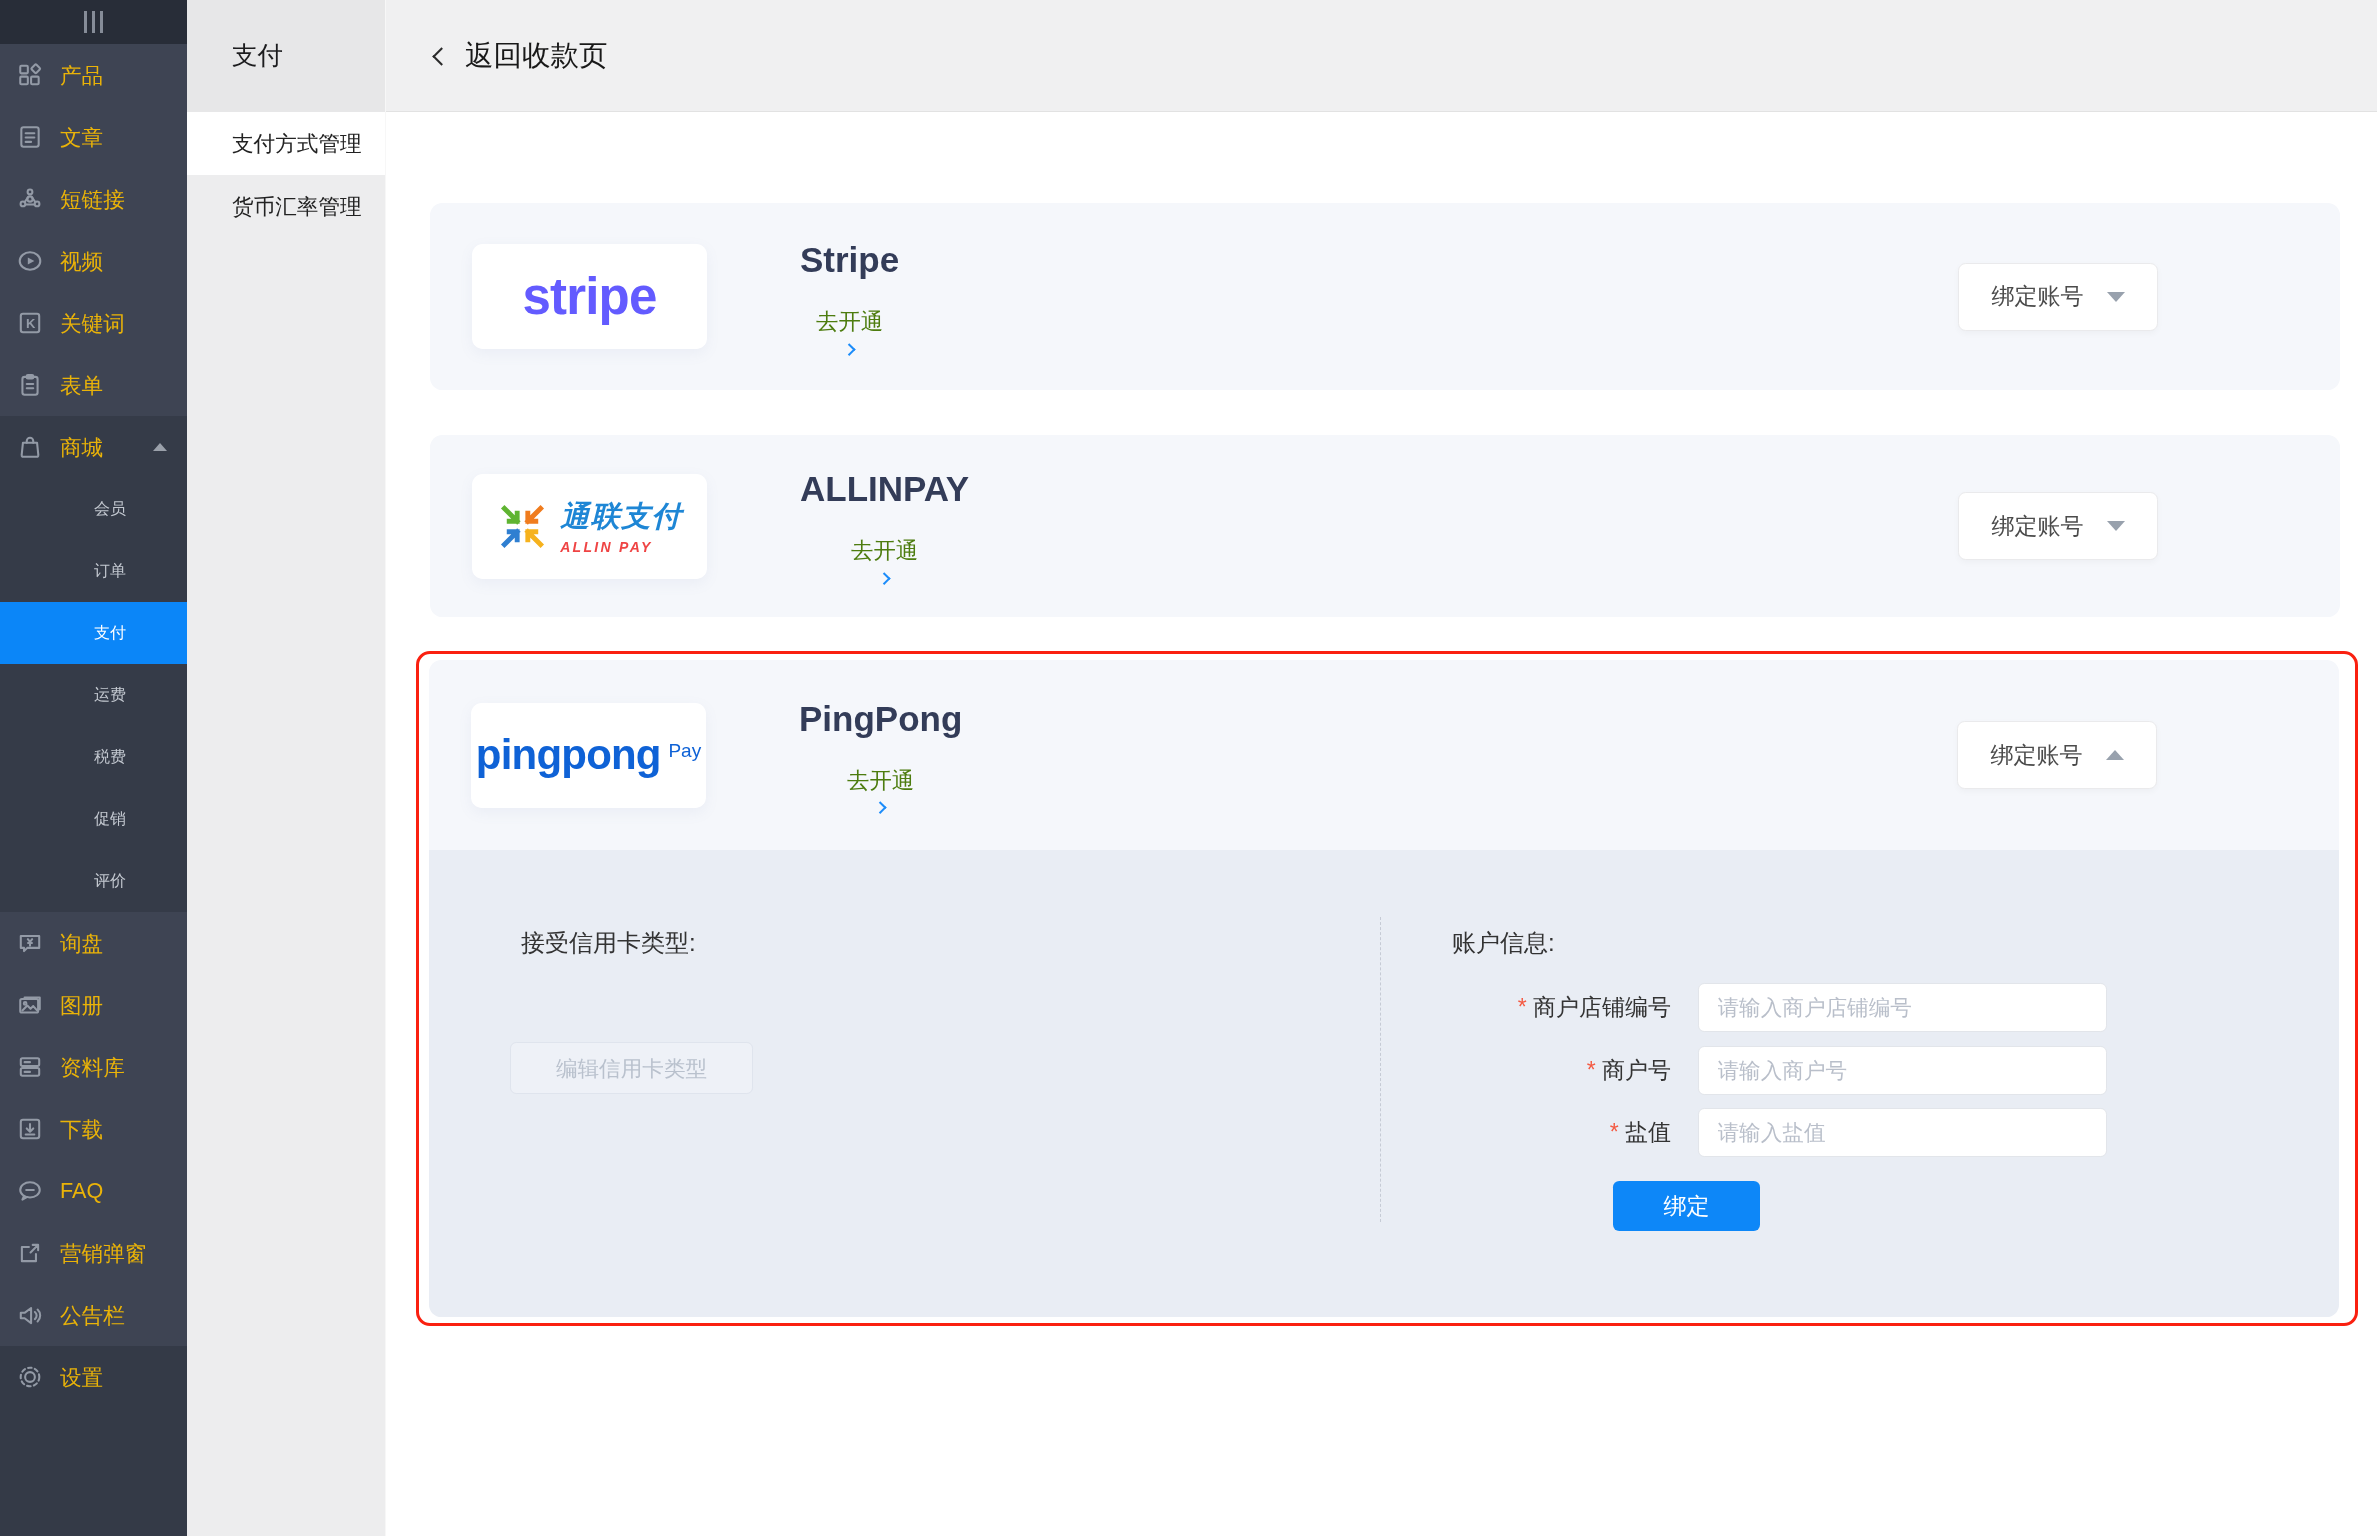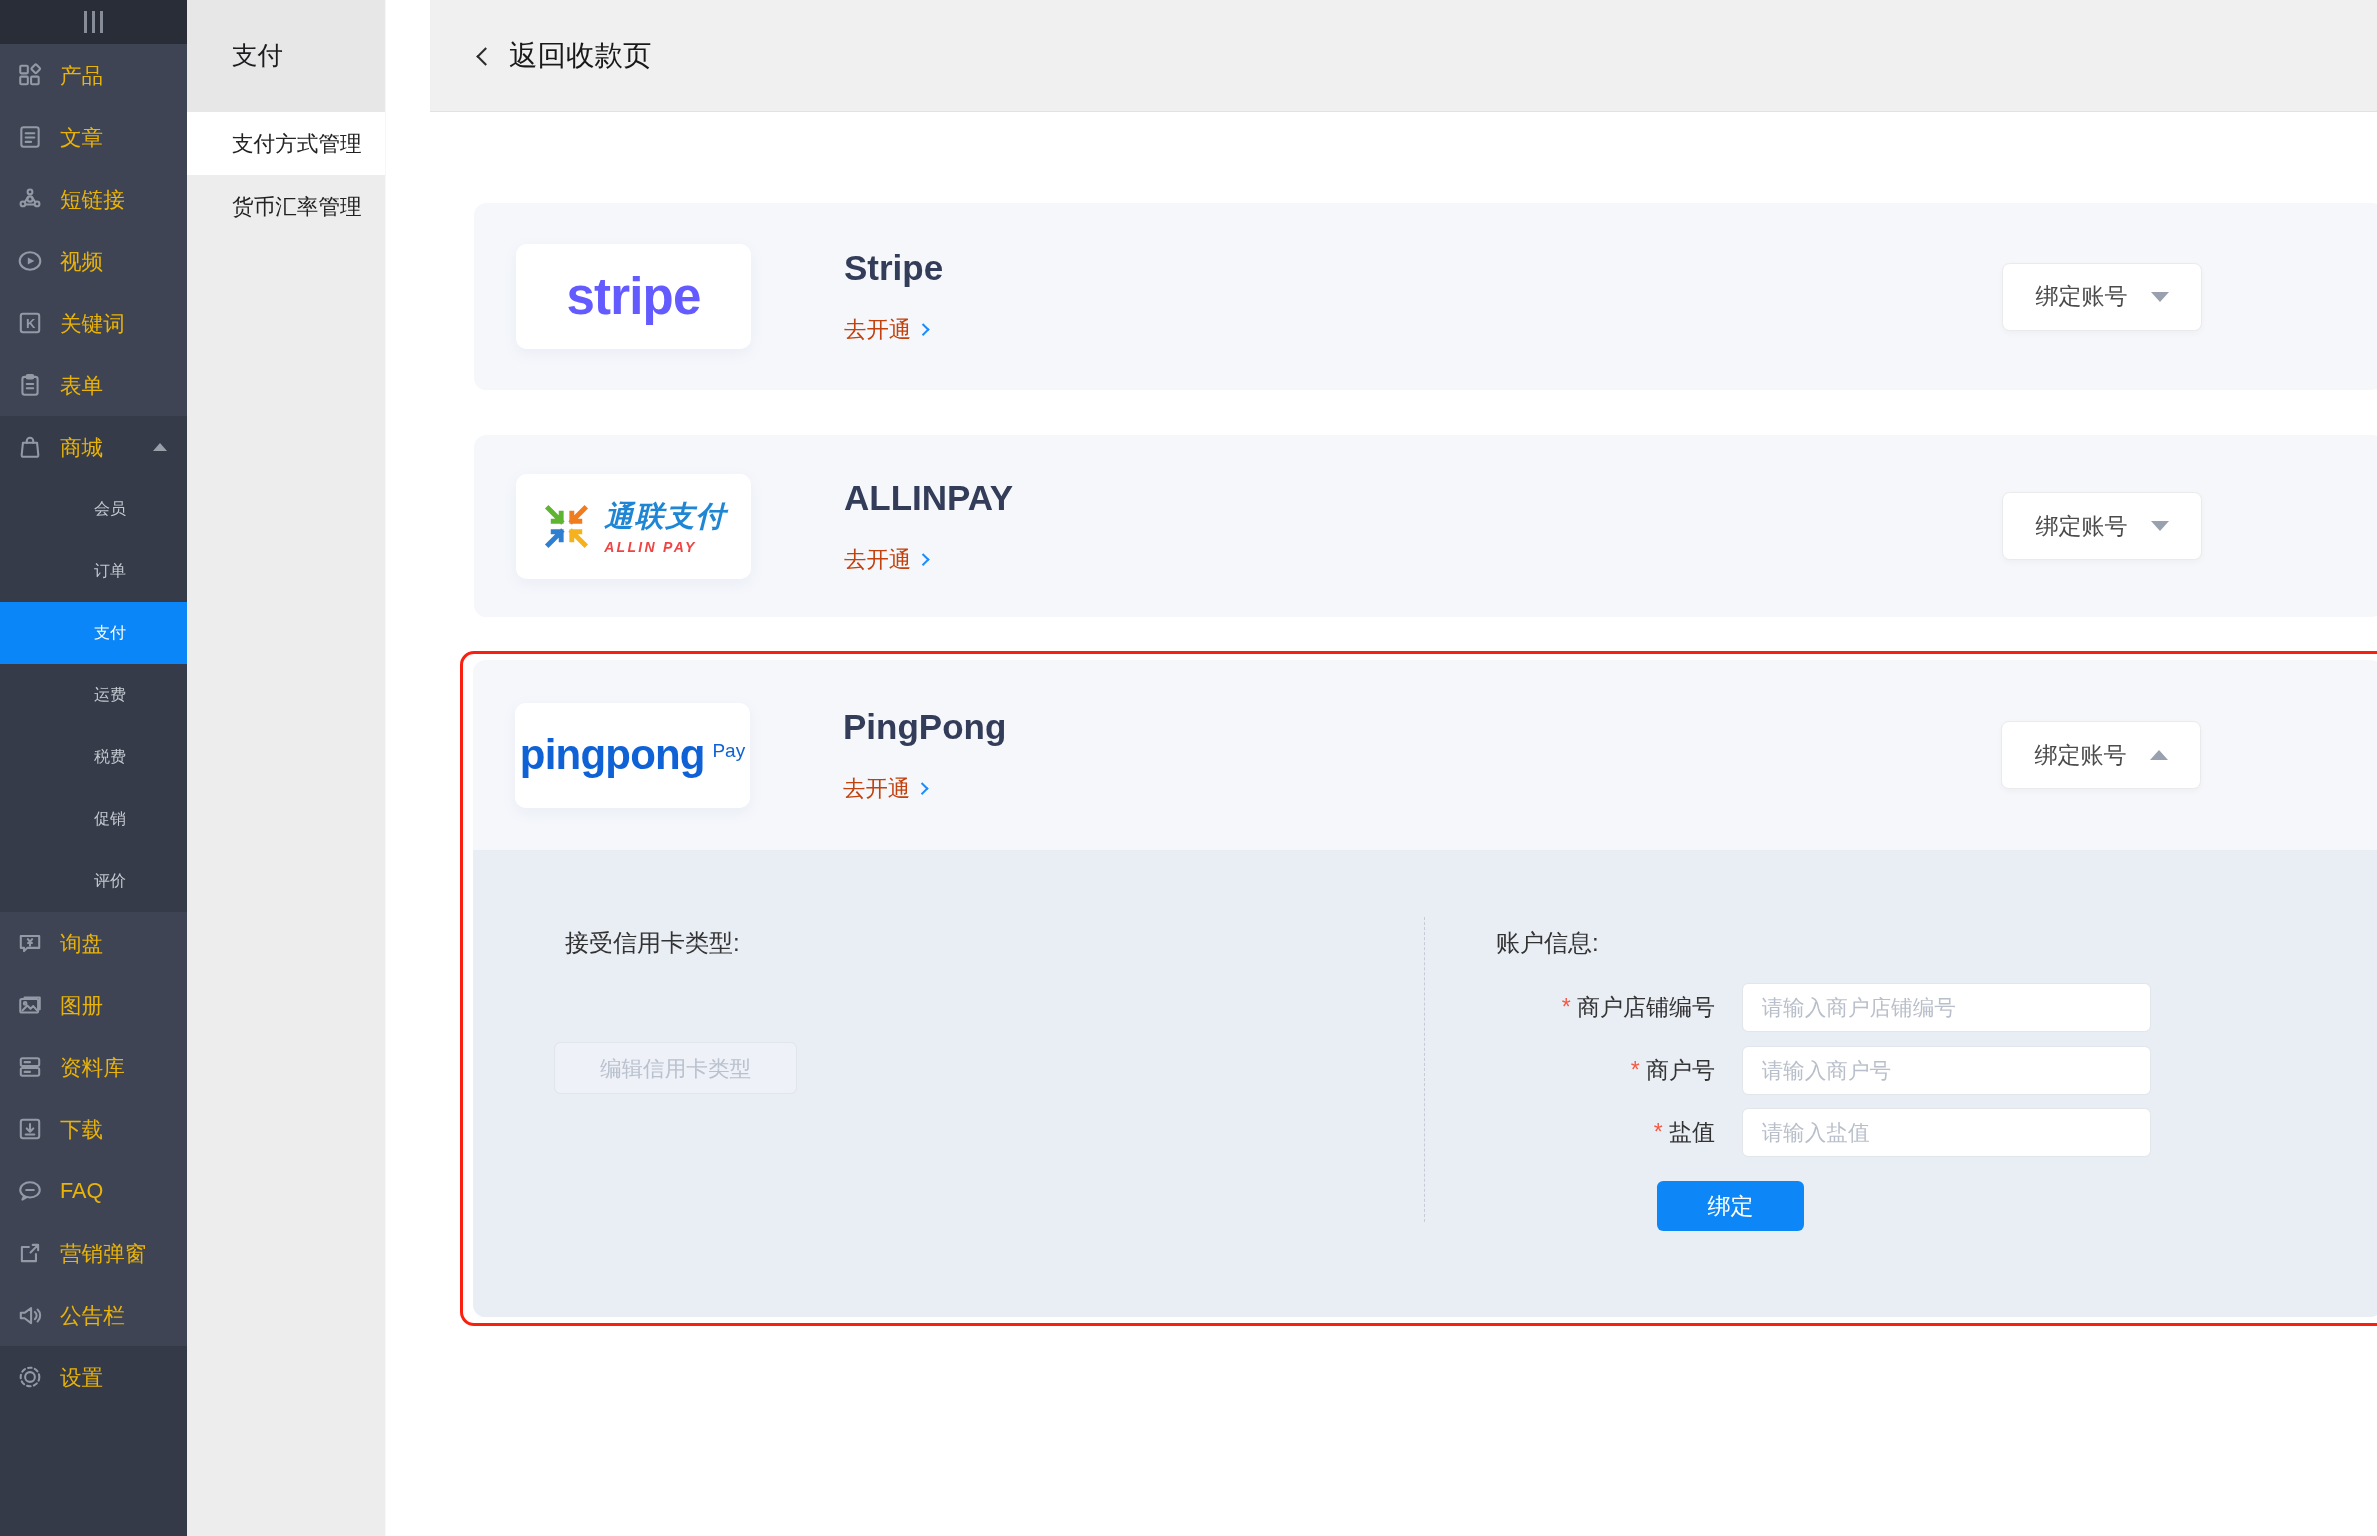--- a/index.html
+++ b/index.html
@@ -25,40 +25,40 @@
   .sub-item.active { background:#0b86f8; color:#fff; }
   .settings-sec { background:#343a47; flex:1; margin-top:0; }
 
   
   .subside { width:199px; flex:0 0 199px; background:#ededee; border-right:1.5px solid #f7f7f7; }
   .subside .title { height:112px; background:#e7e7e8; display:flex; align-items:center; padding-left:45px; font-size:25.4px; color:#1c1c1e; font-weight:500; }
   .ss-item { height:63px; display:flex; align-items:center; padding-left:45px; font-size:21.6px; color:#222; cursor:pointer; }
   .ss-item.active { background:#fff; }
 
   
-  .main { flex:1; display:flex; flex-direction:column; background:#fff; min-width:0;padding-left:44px; }
+  .main { flex:1; display:flex; flex-direction:column; background:#fff; min-width:0; }
   .m-header { height:112px; background:#f0f0f1; border-bottom:0.8px solid #e2e2e2; display:flex; align-items:center; padding-left:49px; }
   .back { display:flex; align-items:center; gap:17px; cursor:pointer; color:#191919; font-size:28.5px; font-weight:500; }
   .chev-left { display:inline-block; width:13px; height:13px; border-left:2.7px solid #2a2a2a; border-bottom:2.7px solid #2a2a2a; transform:rotate(45deg); margin-top:1.5px; }
 
   .content { flex:1; padding:91px 0 0 44px; }
 
   .provider-card { width:1910px; background:#f5f7fb; border-radius:12.3px; display:flex; align-items:center; }
   .provider-card.h1 { height:187px; margin-bottom:45px; }
   .provider-card.h2 { height:182px; }
   .logo-box { width:235px; height:105px; background:#fff; border-radius:10.8px; margin-left:42px; display:flex; align-items:center; justify-content:center; box-shadow:0 4.6px 14px rgba(110,130,180,.08); }
   .stripe-word { font-size:51px; font-weight:bold; color:#635bff; letter-spacing:-0.8px; }
   .pp-word { font-size:42px; font-weight:bold; color:#0f62d6; letter-spacing:-0.8px; }
   .pp-pay { font-size:19px; font-weight:normal; color:#0f62d6; vertical-align:top; margin-left:7.7px; position:relative; top:-4.6px; }
   .ap-logo { display:flex; align-items:center; gap:12.3px; }
   .ap-txt .cn { font-size:29px; font-weight:bold; font-style:italic; color:#1e86d5; letter-spacing:1.5px; }
   .ap-txt .en { font-size:14px; font-weight:bold; font-style:italic; color:#ef4444; letter-spacing:2.3px; margin-top:1.5px; }
   .p-info { margin-left:93px; }
   .p-name { font-size:35px; font-weight:bold; color:#333c58; }
-  .p-link { margin-top:26px; display:flex; align-items:center; gap:7.7px; color:#c2410c; font-size:22.4px; cursor:pointer; }
+  .p-link { margin-top:26px; display:flex; align-items:center; gap:7.7px; color:#4d7c0f; font-size:22.4px; cursor:pointer;flex-direction:column; }
   .chev-right { display:inline-block; width:8.5px; height:8.5px; border-top:2.3px solid #1b8cfa; border-right:2.3px solid #1b8cfa; transform:rotate(45deg); }
   .bind-btn { margin-left:auto; margin-right:182px; width:200px; height:68px; background:#fff; border:1.5px solid #eaeaec; border-radius:7.7px; display:flex; align-items:center; justify-content:center; gap:23px; font-size:23px; color:#4b4b4b; cursor:pointer; box-shadow:0 2.3px 6.2px rgba(0,0,0,.03); }
   .caret-down { width:0; height:0; border-left:9.3px solid transparent; border-right:9.3px solid transparent; border-top:10.8px solid #98a1ad; }
   .caret-up { width:0; height:0; border-left:9.3px solid transparent; border-right:9.3px solid transparent; border-bottom:10.8px solid #98a1ad; }
 
   
   .red-wrap { width:1942px; border:3.9px solid #fa2010; border-radius:14px; padding:6.2px 10px; margin:34px 0 0 -14px; }
   .card-expanded { width:1910px; }
   .card-top { height:190px; background:#f5f7fb; border-radius:12.3px 12.3px 0 0; display:flex; align-items:center; }
   .card-panel { position:relative; height:467px; background:#e9edf4; border-radius:0 0 12.3px 12.3px; }

